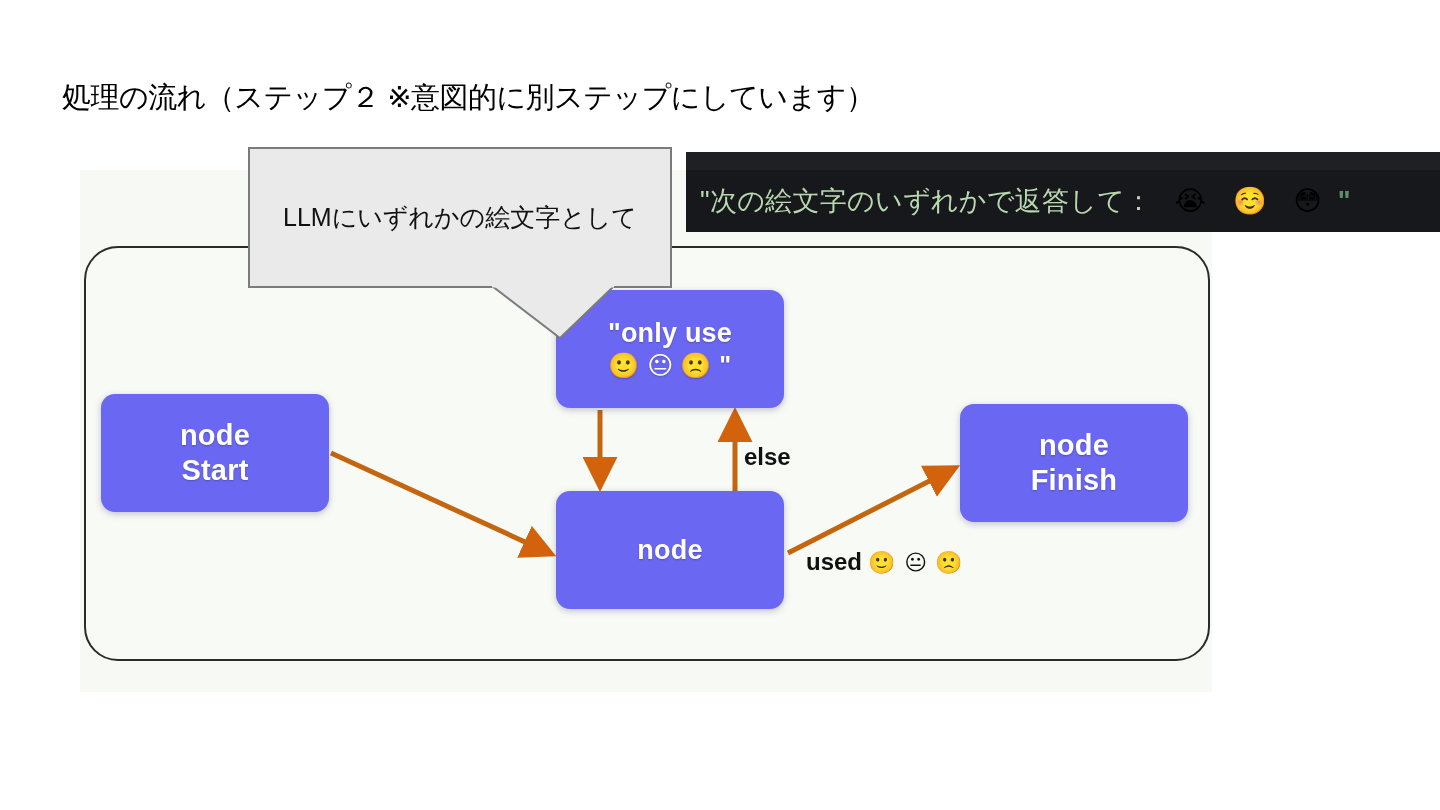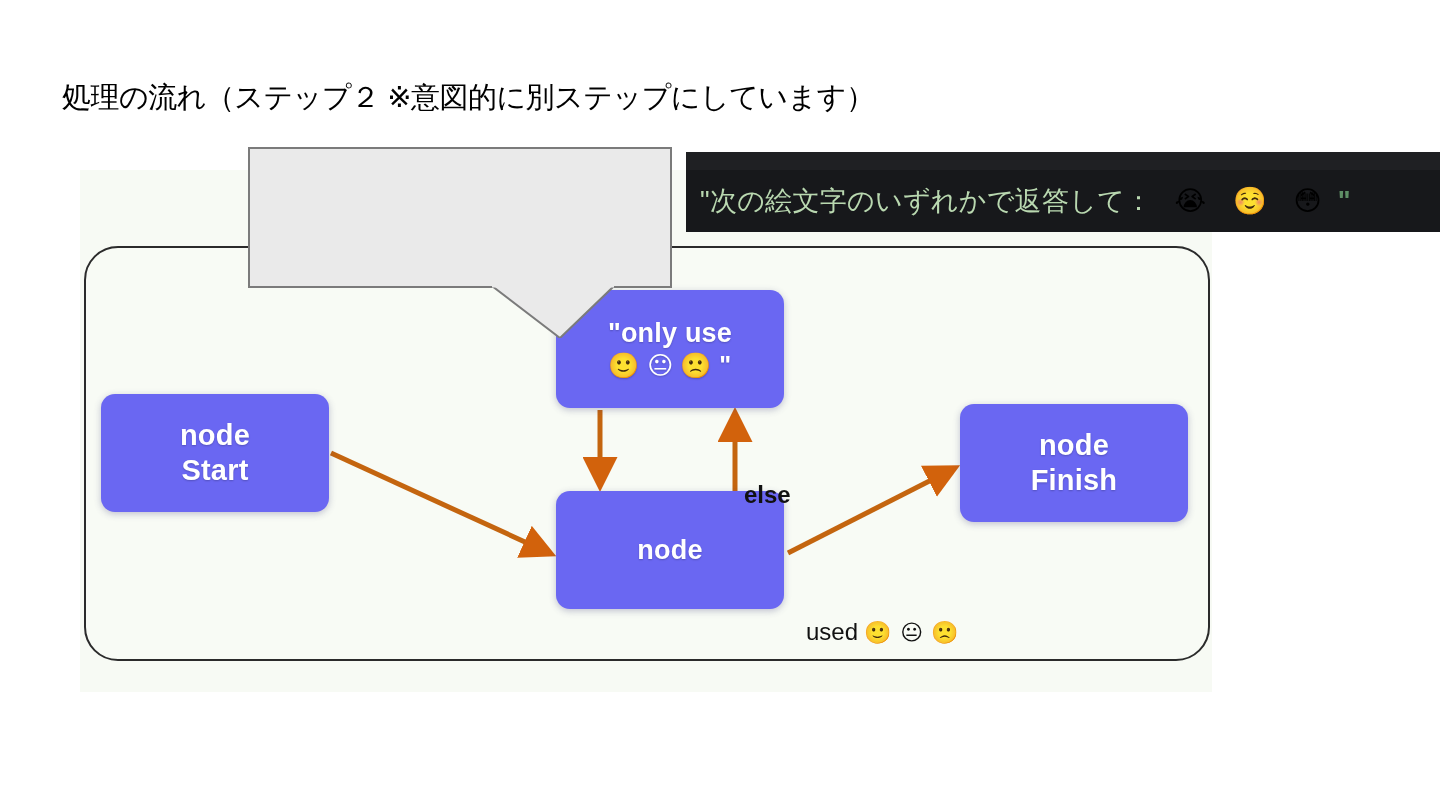--- a/index.html
+++ b/index.html
@@ -90,24 +90,23 @@
     line-height: 1.25;
   }
 
   
   .edge-label {
     position: absolute;
     color: #111111;
     font-size: 24px;
     font-weight: 600;
     white-space: nowrap;
-    margin-top: 38px;
   }
   .label-else { left: 744px; top: 443px; }
-  .label-used { left: 806px; top: 580px; font-weight: 400; }
+  .label-used { left: 806px; top: 548px; font-weight: 700; }
   .label-used .emj { font-size: 22px; letter-spacing: 1px; }
 
   
   .callout {
     position: absolute;
     left: 248px;
     top: 147px;
     width: 424px;
     height: 141px;
     background: #eaeaea;
@@ -233,18 +232,19 @@
   <span class="terminal-emojis">
     <span>😭</span>
     <span>☺️</span>
     <span>😳</span>
   </span>
   <span class="terminal-endquote">"</span>
 </div>
 
 <div class="callout">
   <div>
+    <div>LLMにいずれかの絵文字として</div>
   </div>
 </div>
 <svg class="callout-tail" viewBox="0 0 122 52">
   <polygon points="0,0 122,0 68,52" fill="#eaeaea" stroke="#7b7b7b" stroke-width="2"></polygon>
   <line x1="0" y1="0" x2="122" y2="0" stroke="#eaeaea" stroke-width="3"></line>
 </svg>
 
 </body></html>

